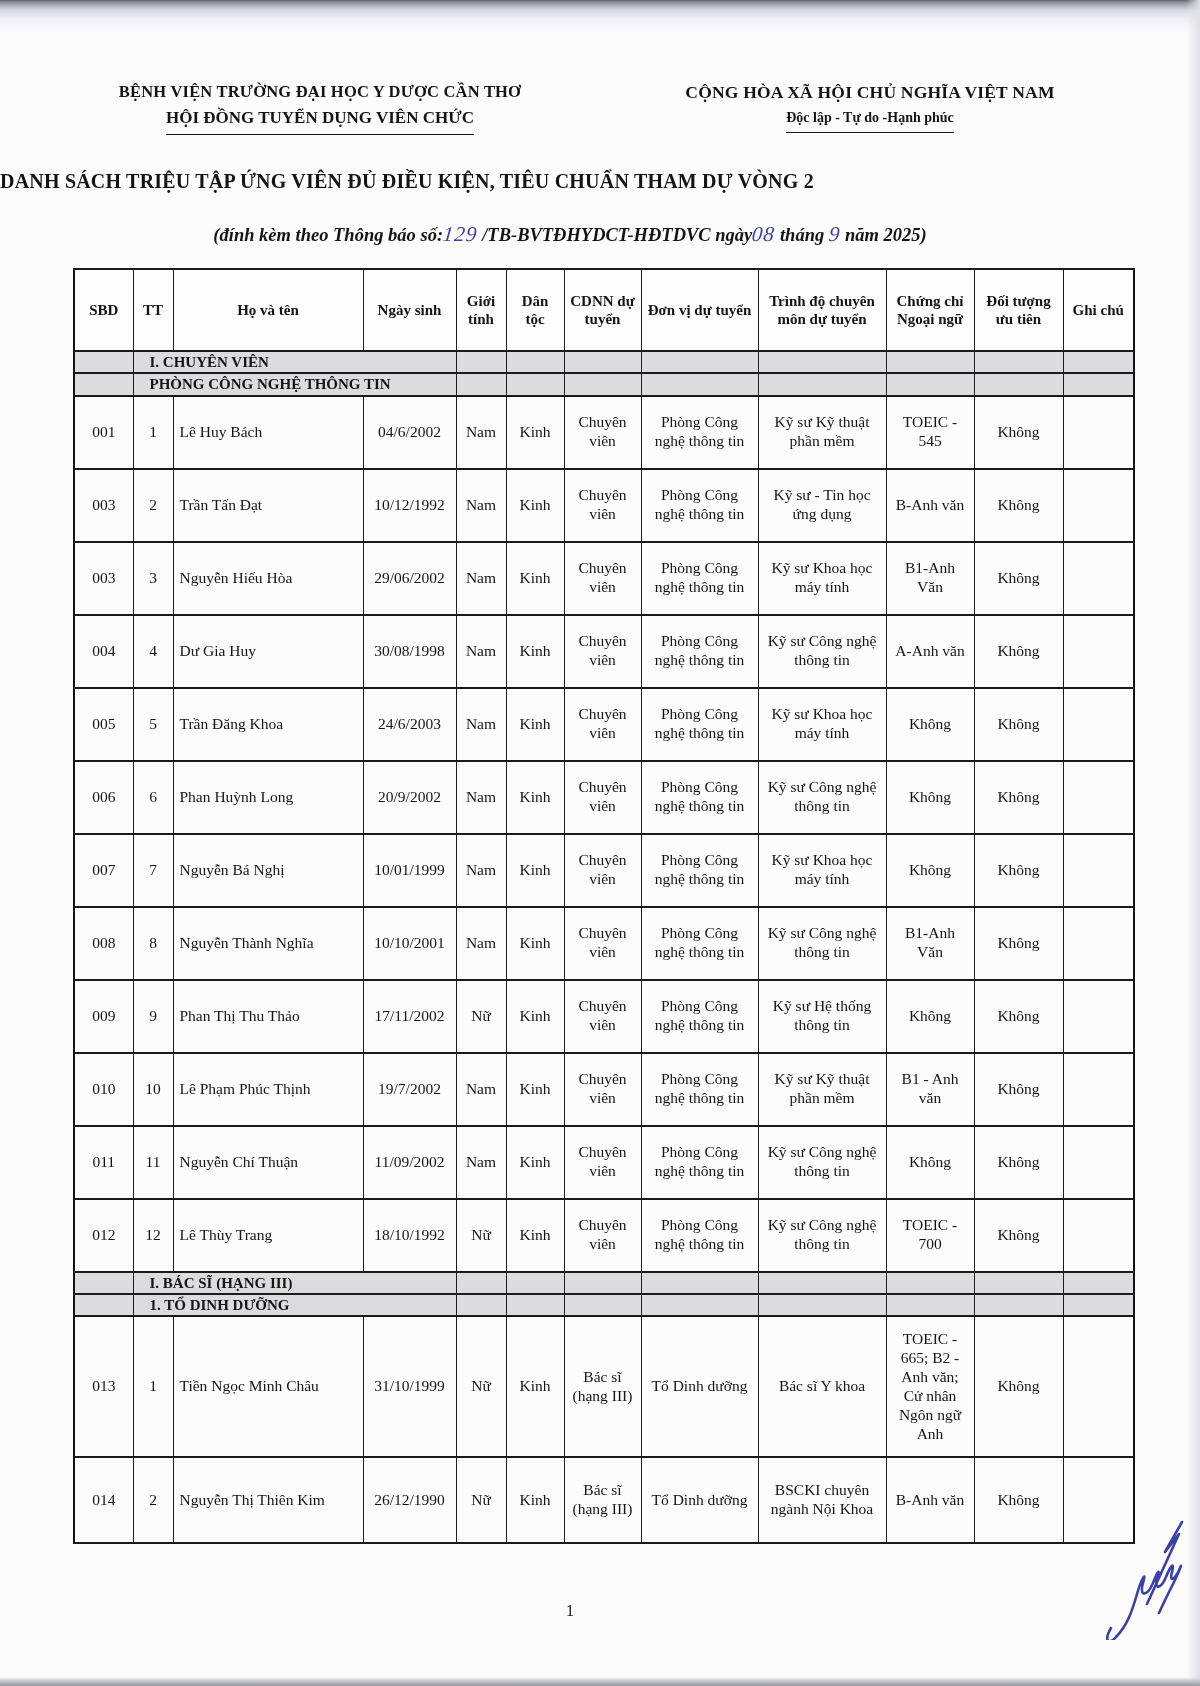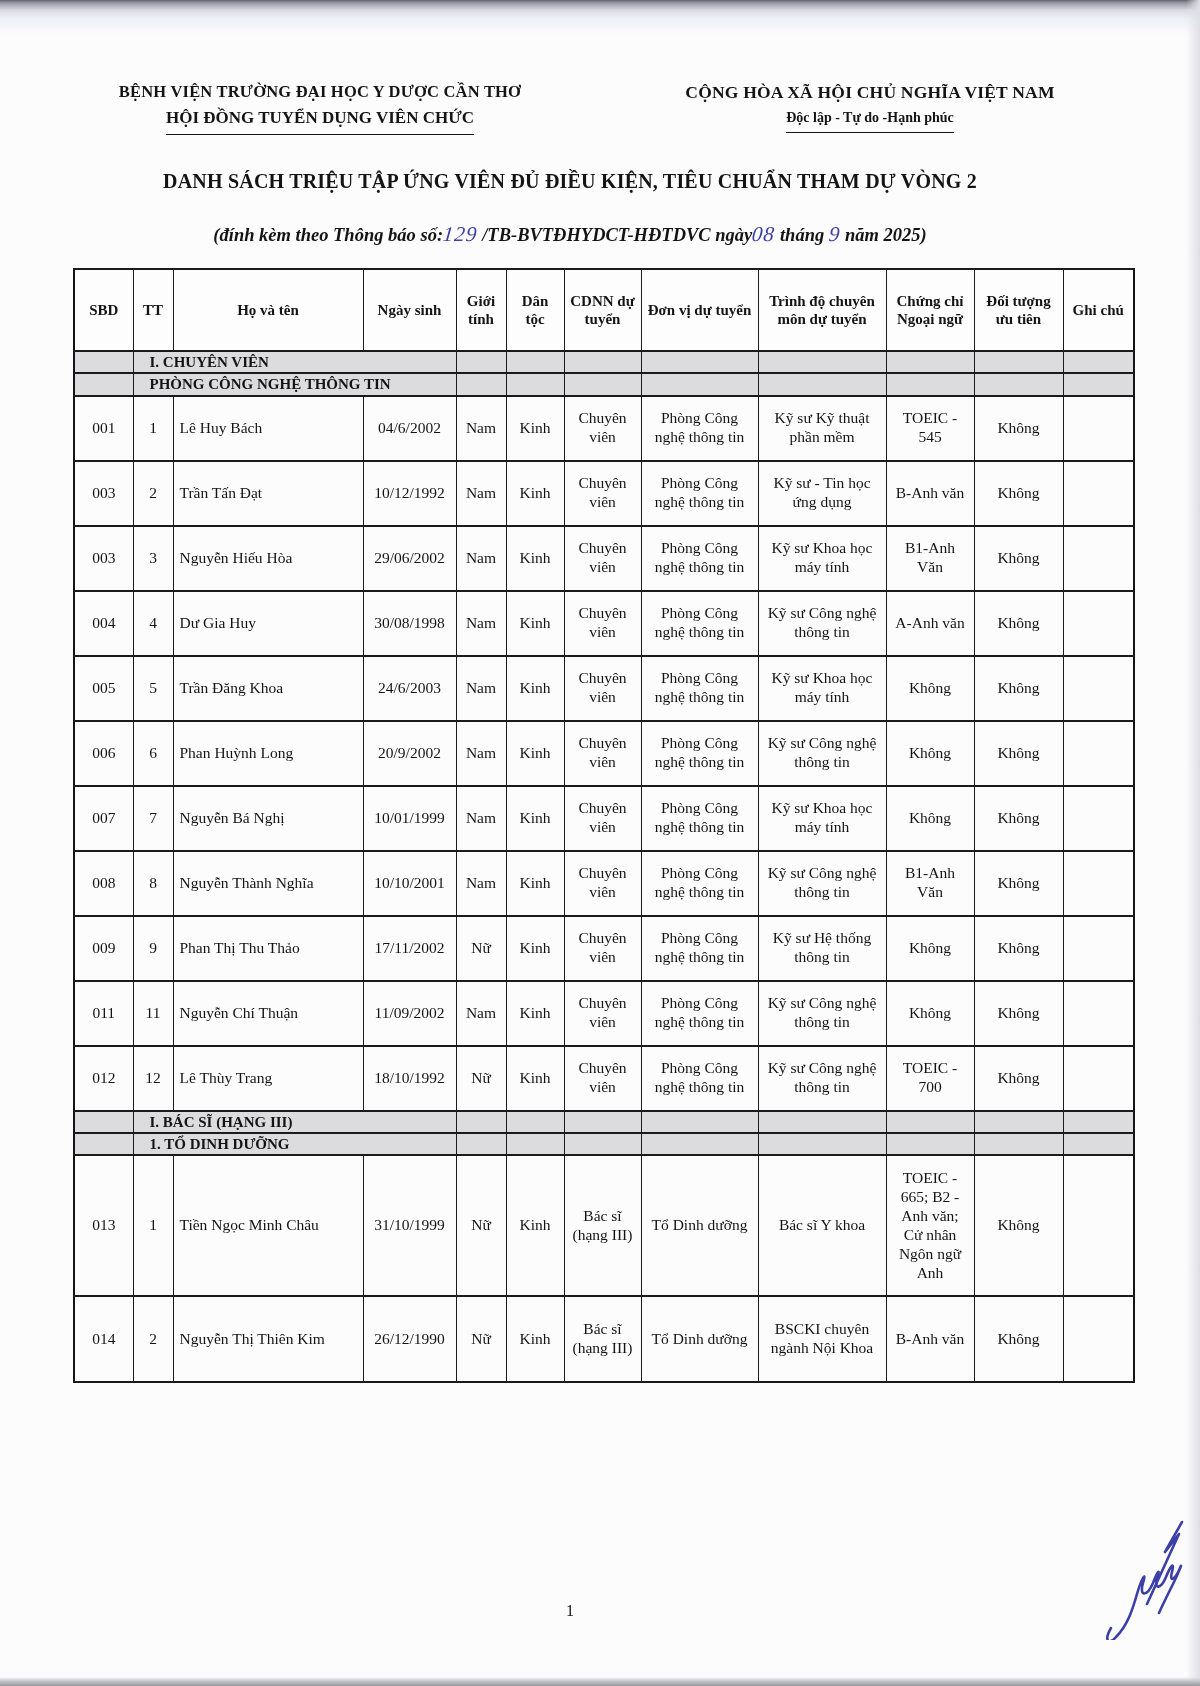--- a/index.html
+++ b/index.html
@@ -19,37 +19,37 @@
     background:linear-gradient(0deg,#97979e 0px,#c6c6cc 5px,rgba(252,252,253,0) 9px);}
   .scan-right{position:absolute;top:0;bottom:0;right:0;width:14px;
     background:linear-gradient(270deg,#dfdfe6 0px,rgba(252,252,253,0) 14px);}
   
   .org-block{position:absolute;left:100px;top:80px;width:440px;text-align:center;line-height:1.45;}
   .org-block .l1{font-size:16.5px;font-weight:bold;letter-spacing:.2px;}
   .org-block .l2{font-size:17px;font-weight:bold;display:inline-block;border-bottom:1.6px solid #141414;padding-bottom:3px;margin-top:2px;}
   .nat-block{position:absolute;left:610px;top:80px;width:520px;text-align:center;line-height:1.45;}
   .nat-block .l1{font-size:17.5px;font-weight:bold;letter-spacing:.2px;}
   .nat-block .l2{font-size:14px;font-weight:bold;display:inline-block;border-bottom:1.8px solid #141414;padding-bottom:3px;margin-top:3px;}
-  .doc-title{position:absolute;left:0;top:170px;width:1140px;text-align:center;
+  .doc-title{position:absolute;left:0;top:170px;width:1140px;
     font-size:20px;font-weight:bold;letter-spacing:.2px;}
   .doc-sub{position:absolute;left:0;top:222px;width:1140px;text-align:center;
     font-size:18.5px;font-style:italic;font-weight:bold;}
   .hand{color:#3c40a6;font-size:21px;font-weight:normal;font-style:italic;
     display:inline-block;transform:skewX(-6deg);letter-spacing:1px;}
   
   table.roster{position:absolute;left:73px;top:268px;width:1060px;
     border-collapse:collapse;table-layout:fixed;
     font-size:15.5px;line-height:1.22;}
   table.roster th,table.roster td{
     border:1.7px solid #1b1b1b;border-top-width:2.1px;border-bottom-width:2.1px;
     padding:2px 4px;text-align:center;vertical-align:middle;
     overflow:hidden;word-wrap:break-word;}
   table.roster{border:2.6px solid #141414;}
   table.roster th{font-weight:bold;font-size:15px;height:76px;background:#fdfdfe;}
-  tr.data-row{height:65px;}
+  tr.data-row{height:73px;}
   tr.data-row td.name{text-align:left;padding-left:6px;}
   tr.sec{height:22px;background:#dcdcdf;}
   tr.sec td{background:#dcdcdf;padding:1px 16px;}
   tr.sec td.sec-label{text-align:left;font-weight:bold;font-size:15px;white-space:nowrap;}
   tr.tall-13{height:141px;}
   tr.tall-14{height:86px;}
   .page-num{position:absolute;left:0;top:1602px;width:1140px;text-align:center;font-size:16px;}
   .sig{position:absolute;left:1103px;top:1516px;width:82px;height:124px;}
 </style>
 </head>
@@ -250,20 +250,34 @@
           <td>Nữ</td>
           <td>Kinh</td>
           <td>Chuyên viên</td>
           <td>Phòng Công nghệ thông tin</td>
           <td>Kỹ sư Hệ thống thông tin</td>
           <td>Không</td>
           <td>Không</td>
           <td></td>
         </tr>
         <tr class="data-row">
+          <td>010</td>
+          <td>10</td>
+          <td class="name">Lê Phạm Phúc Thịnh</td>
+          <td>19/7/2002</td>
+          <td>Nam</td>
+          <td>Kinh</td>
+          <td>Chuyên viên</td>
+          <td>Phòng Công nghệ thông tin</td>
+          <td>Kỹ sư Kỹ thuật phần mềm</td>
+          <td>B1 - Anh văn</td>
+          <td>Không</td>
+          <td></td>
+        </tr>
+        <tr class="data-row">
           <td>011</td>
           <td>11</td>
           <td class="name">Nguyễn Chí Thuận</td>
           <td>11/09/2002</td>
           <td>Nam</td>
           <td>Kinh</td>
           <td>Chuyên viên</td>
           <td>Phòng Công nghệ thông tin</td>
           <td>Kỹ sư Công nghệ thông tin</td>
           <td>Không</td>

